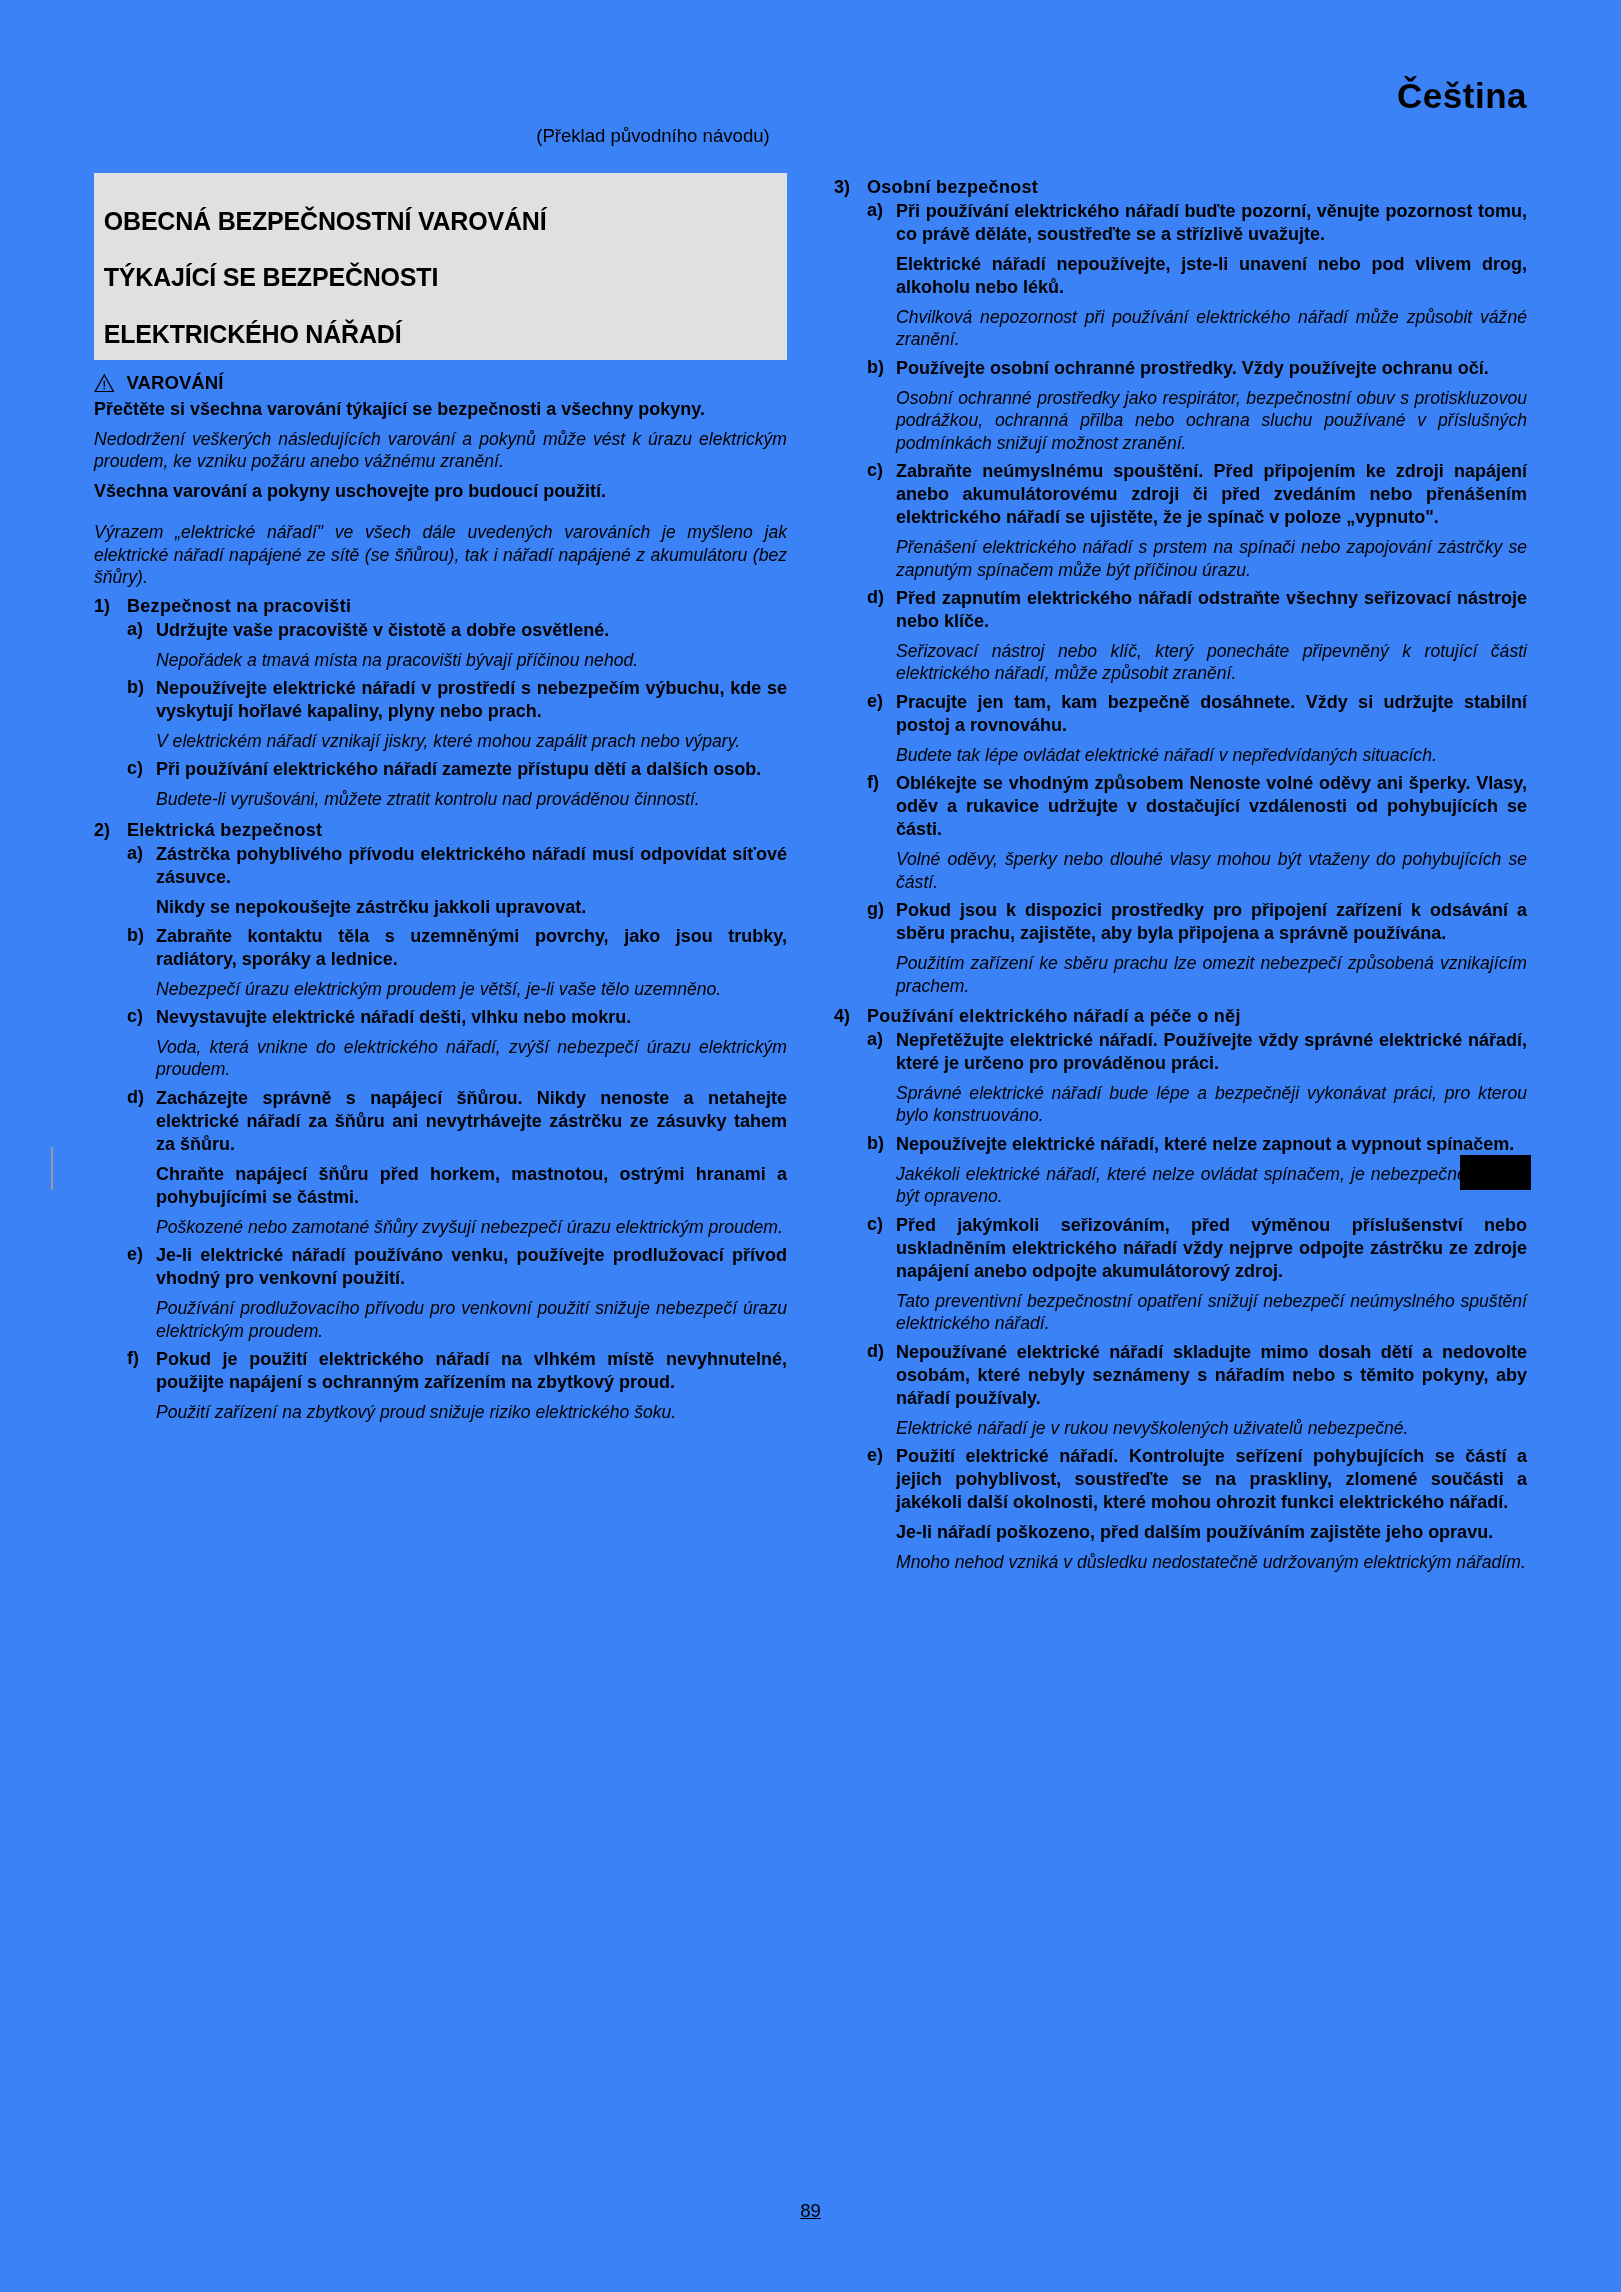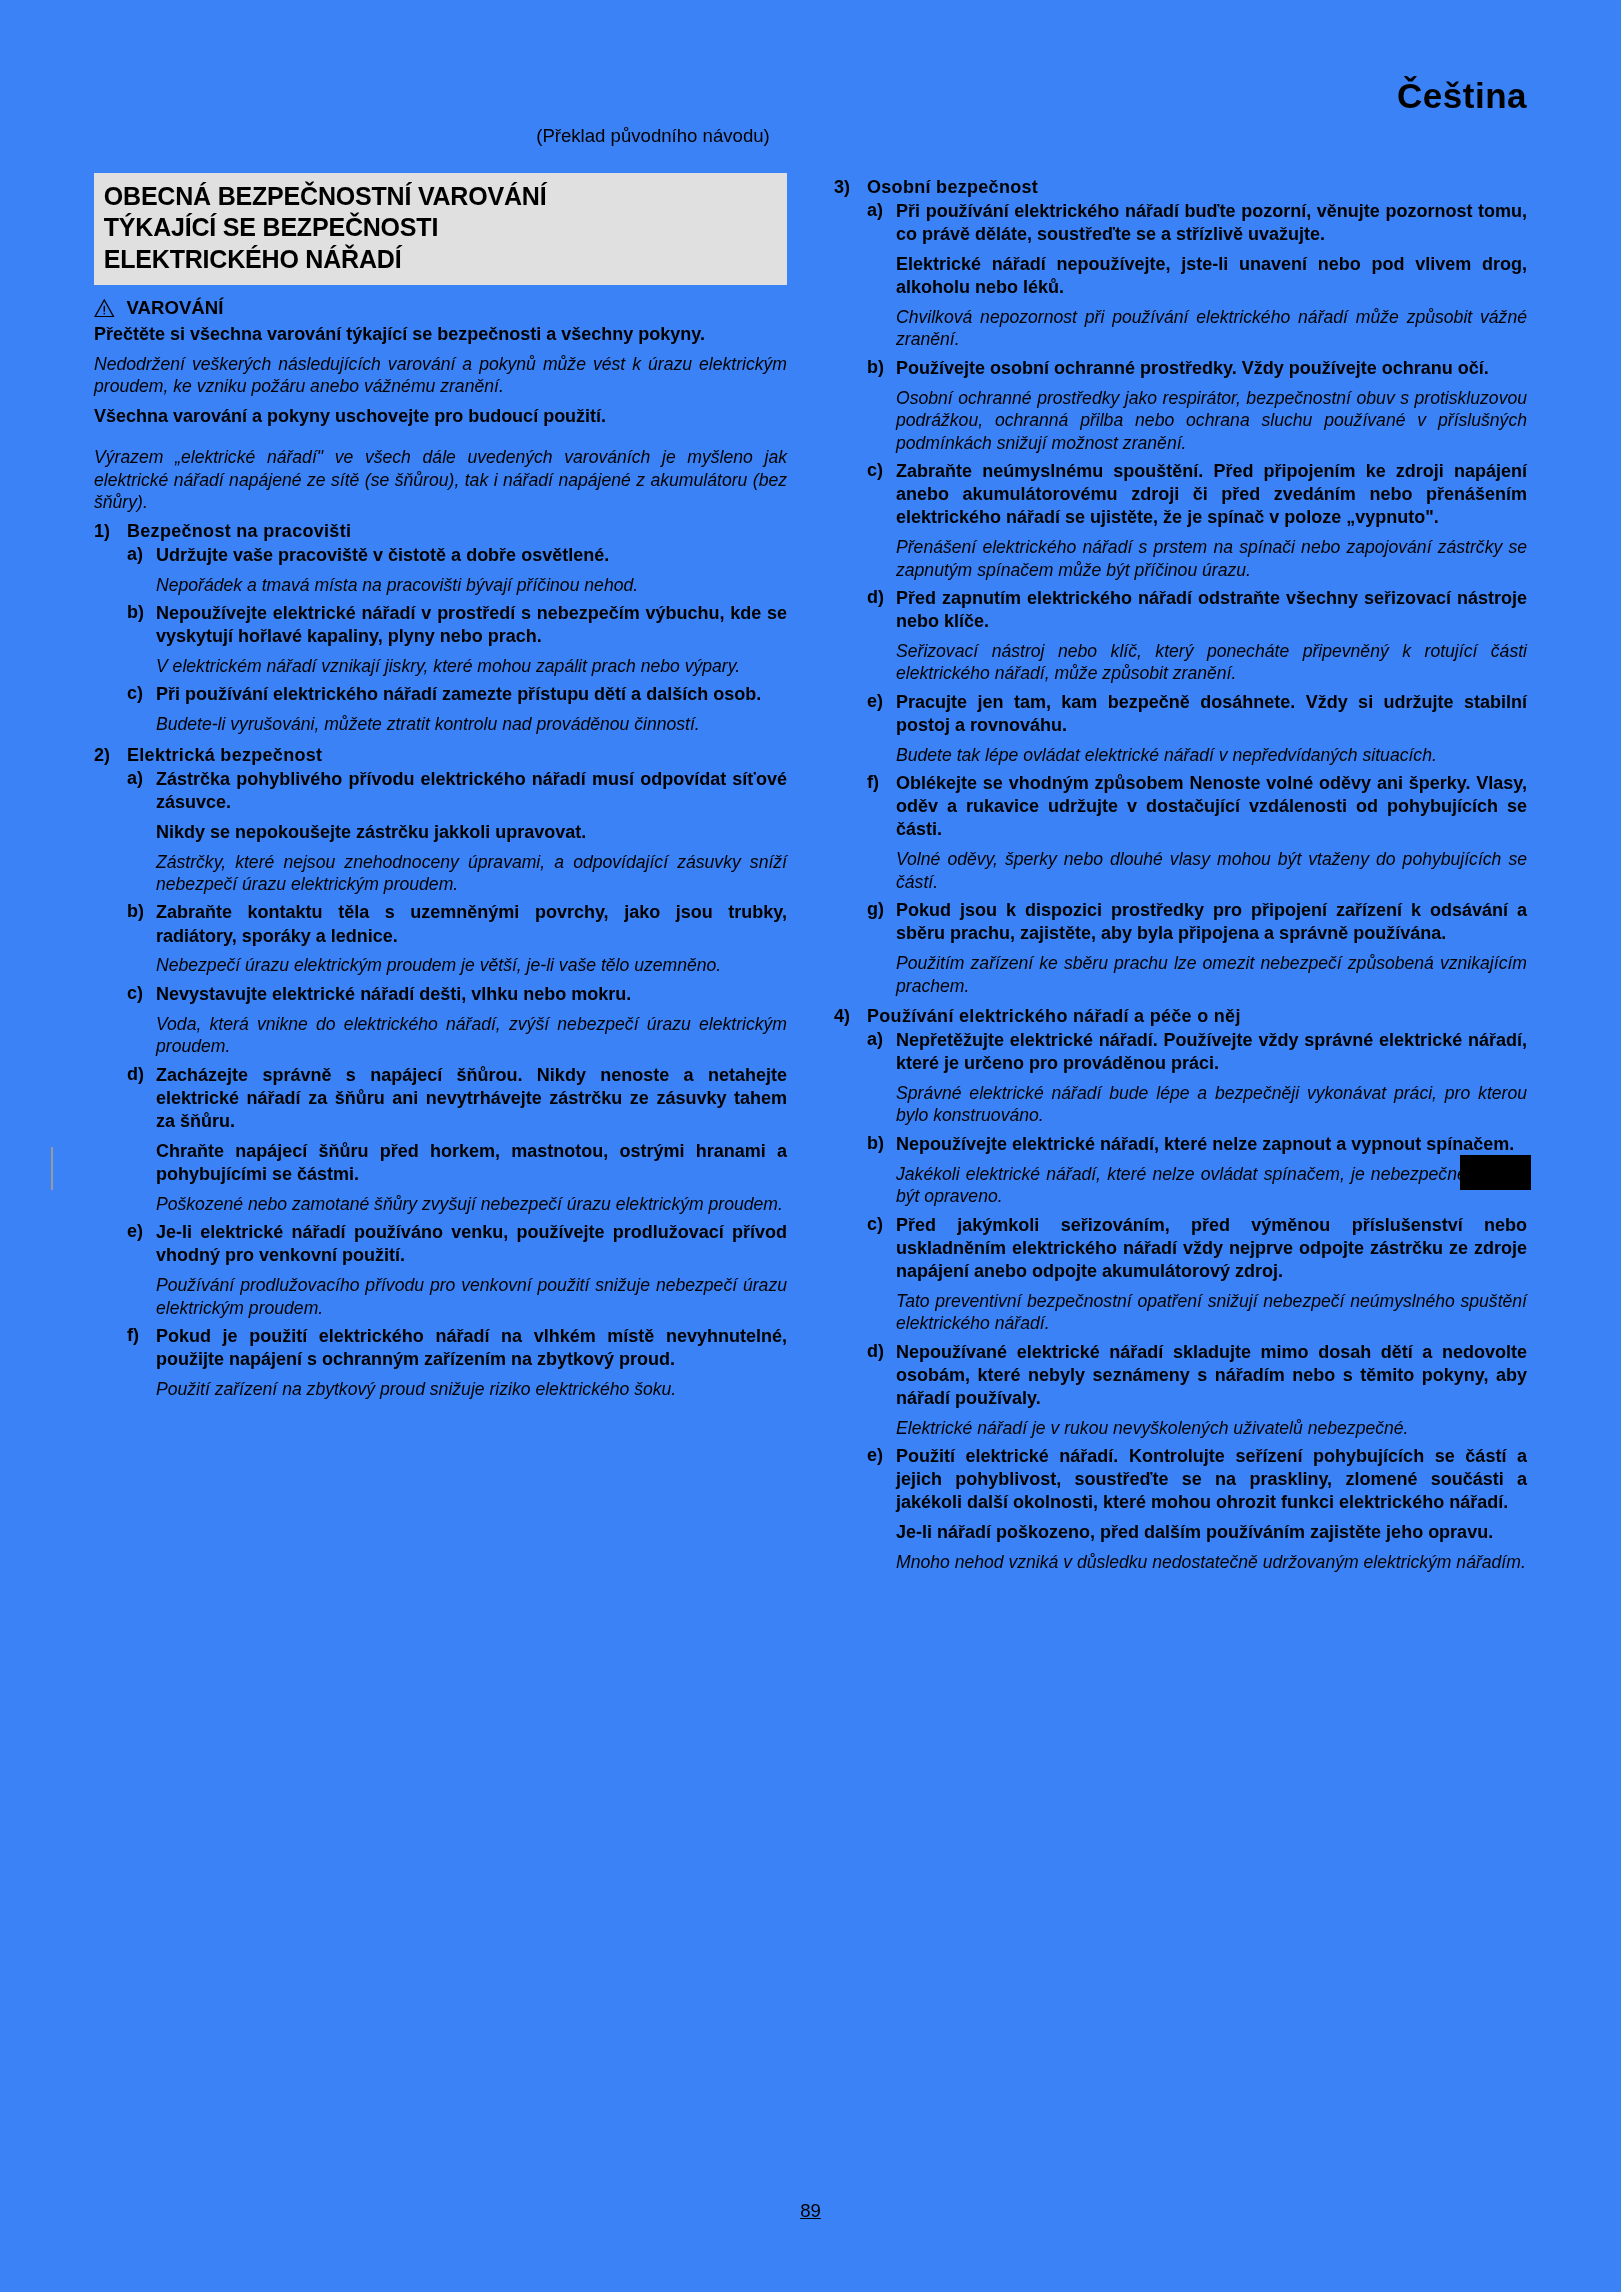--- a/index.html
+++ b/index.html
@@ -46,20 +46,21 @@
   .section-title-box {
     background: #e0e0e0;
     padding: 7.8px 9.8px 9.8px 9.8px;
     margin-bottom: 11.8px;
   }
   .section-title-box div {
     font-size: 25px;
     font-weight: bold;
     line-height: 1.26;
     letter-spacing: -0.2px;
+    margin-top: 25px;
   }
   .warn-head {
     display: flex;
     align-items: center;
     gap: 12px;
     margin: 3.9px 0 3.9px 0;
   }
   .warn-tri {
     display: inline-block;
     width: 20.6px;
@@ -224,21 +225,20 @@
           <div class="num-item">
             <span class="marker">2)</span>
             <span class="txt">Elektrická bezpečnost</span>
           </div>
           <div class="lettered">
             <div class="let-item">
               <span class="marker">a)</span>
               <div class="body">
                 <p class="b">Zástrčka pohyblivého přívodu elektrického nářadí musí odpovídat síťové zásuvce.</p>
                 <p class="b">Nikdy se nepokoušejte zástrčku jakkoli upravovat.</p>
-                <p class="ind-i">Zástrčky, které nejsou znehodnoceny úpravami, a odpovídající zásuvky sníží nebezpečí úrazu elektrickým proudem.</p>
               </div>
             </div>
             <div class="let-item">
               <span class="marker">b)</span>
               <div class="body">
                 <p class="b">Zabraňte kontaktu těla s uzemněnými povrchy, jako jsou trubky, radiátory, sporáky a lednice.</p>
                 <p class="ind-i">Nebezpečí úrazu elektrickým proudem je větší, je-li vaše tělo uzemněno.</p>
               </div>
             </div>
             <div class="let-item">

